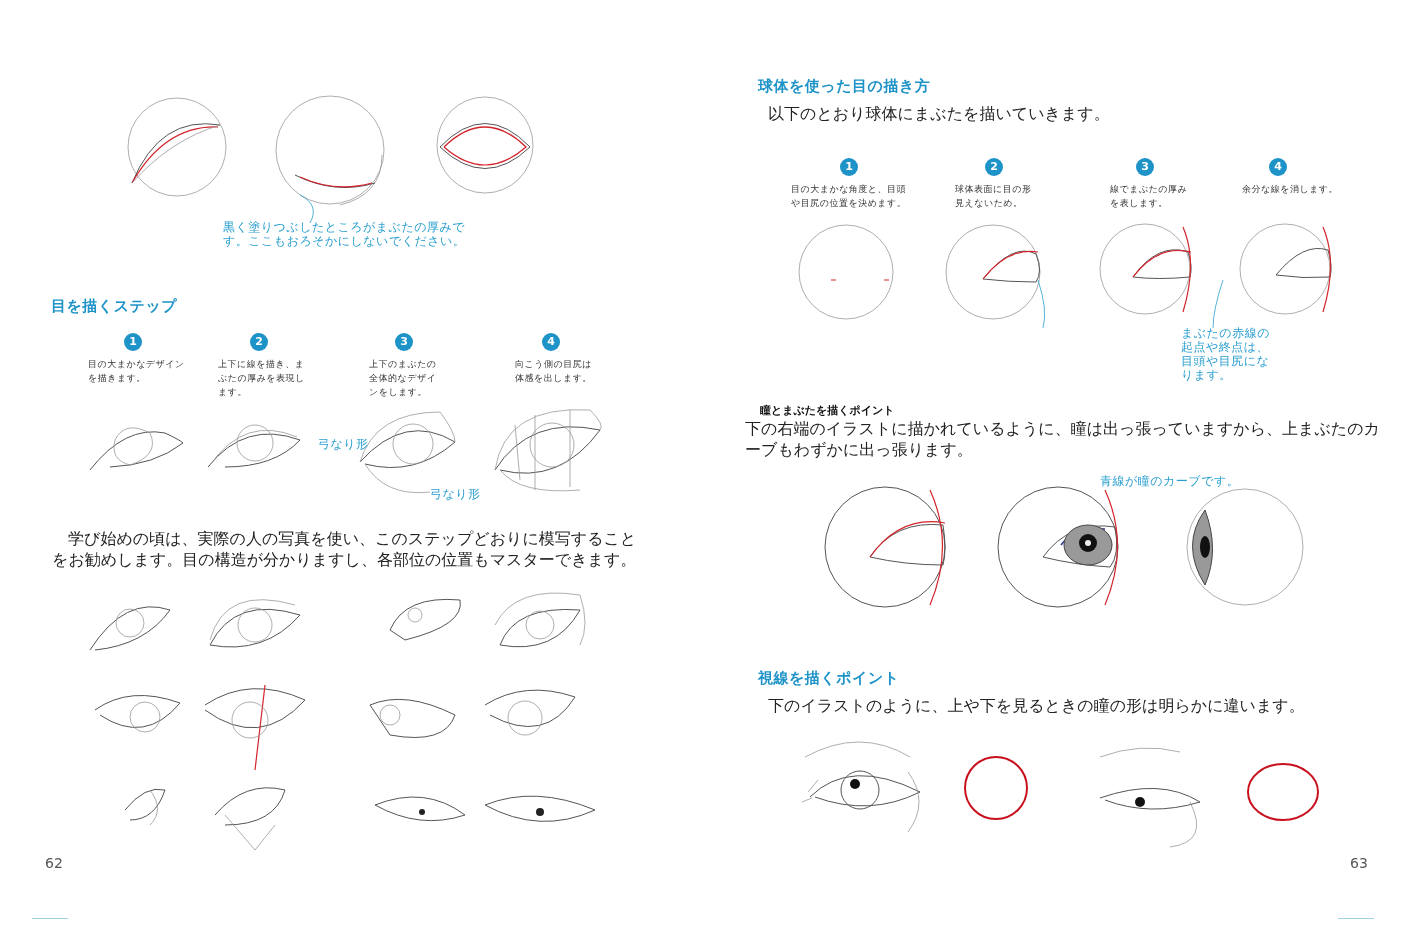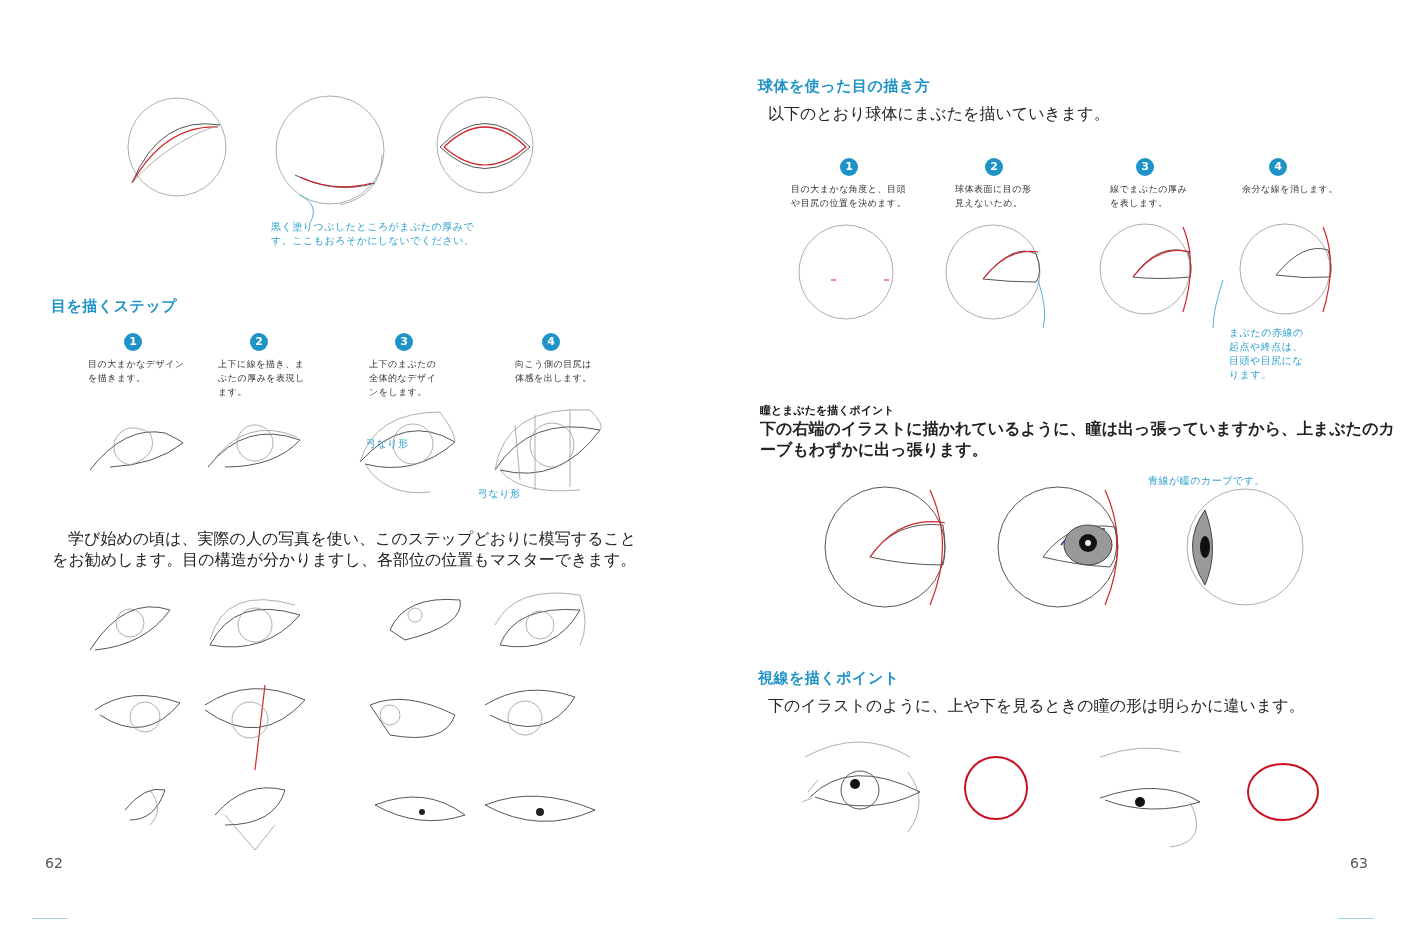--- a/index.html
+++ b/index.html
@@ -7,21 +7,21 @@
   body { position: relative; font-family: "DejaVu Sans", sans-serif; color: #222; }
   .page { position: absolute; top: 0; height: 951px; background: #fff; }
   .page-left { left: 0; width: 703px; }
   .page-right { left: 703px; width: 703px; }
   .heading { position: absolute; color: #1e93c8; font-weight: bold; font-size: 15px; letter-spacing: 0.5px; font-family: "DejaVu Sans", sans-serif; }
   .subheading { position: absolute; color: #111; font-weight: bold; font-size: 11px; font-family: "DejaVu Sans", sans-serif; }
   .body-text { position: absolute; font-family: "DejaVu Serif", serif; font-size: 16px; line-height: 21px; color: #222; }
   .step { position: absolute; width: 150px; }
   .badge { width: 18px; height: 18px; border-radius: 50%; background: #1e93c8; color: #fff; font-size: 11px; font-weight: bold; text-align: center; line-height: 18px; font-family: "DejaVu Sans", sans-serif; }
   .step-text { font-size: 9px; line-height: 14px; color: #333; margin-top: 6px; white-space: pre-line; letter-spacing: 0.5px; }
-  .note { position: absolute; color: #2a9fcf; font-size: 10px; line-height: 14px; white-space: pre-line; letter-spacing: 0.5px; margin-left: 48px; }
+  .note { position: absolute; color: #2a9fcf; font-size: 12px; line-height: 14px; white-space: pre-line; letter-spacing: 0.5px; }
   .page-num { position: absolute; top: 855px; font-size: 14px; color: #555; }
   .page-num-line { position: absolute; top: 918px; width: 36px; height: 1px; background: #9fd3ea; }
   svg { position: absolute; overflow: visible; }
   .sk { fill: none; stroke: #555; stroke-width: 1; }
   .skl { fill: none; stroke: #999; stroke-width: 0.8; }
   .red { fill: none; stroke: #d2232a; stroke-width: 1.2; }
   .blue { fill: none; stroke: #2a9fcf; stroke-width: 0.8; }
 </style>
 </head>
 <body>
@@ -181,21 +181,21 @@
   <svg style="left:330px;top:280px;" width="200" height="50">
     <path d="M5 0 Q15 30 10 48" class="blue"></path>
     <path d="M190 0 Q180 30 180 48" class="blue"></path>
   </svg>
   <div class="note" style="left:478px;top:326px;">まぶたの赤線の
 起点や終点は、
 目頭や目尻にな
 ります。</div>
 
   <div class="subheading" style="left:57px;top:403px;">瞳とまぶたを描くポイント</div>
-  <div class="body-text" style="left:57px;top:418px;width:640px;font-weight:bold;">下の右端のイラストに描かれているように、瞳は出っ張っていますから、上まぶたのカーブもわずかに出っ張ります。</div>
+  <div class="body-text" style="left:42px;top:418px;width:640px;">下の右端のイラストに描かれているように、瞳は出っ張っていますから、上まぶたのカーブもわずかに出っ張ります。</div>
   <div class="note" style="left:397px;top:474px;">青線が瞳のカーブです。</div>
 
   <svg style="left:122px;top:485px;" width="485" height="125">
     <circle cx="60" cy="62" r="60" class="sk"></circle>
     <path d="M45 72 Q70 35 118 40 Q122 65 118 80 Q80 80 45 72" class="sk" stroke-width="1.3"></path>
     <path d="M45 72 Q75 30 120 38" class="red" stroke-width="0.8"></path>
     <path d="M105 5 Q130 60 105 120" class="red"></path>
     <circle cx="233" cy="62" r="60" class="sk"></circle>
     <path d="M218 72 Q245 35 290 42 Q295 70 285 82 Q250 80 218 72" class="sk" stroke-width="1.3"></path>
     <path d="M236 60 Q250 42 280 44" stroke="#2a3a8f" stroke-width="1.6" fill="none"></path>

